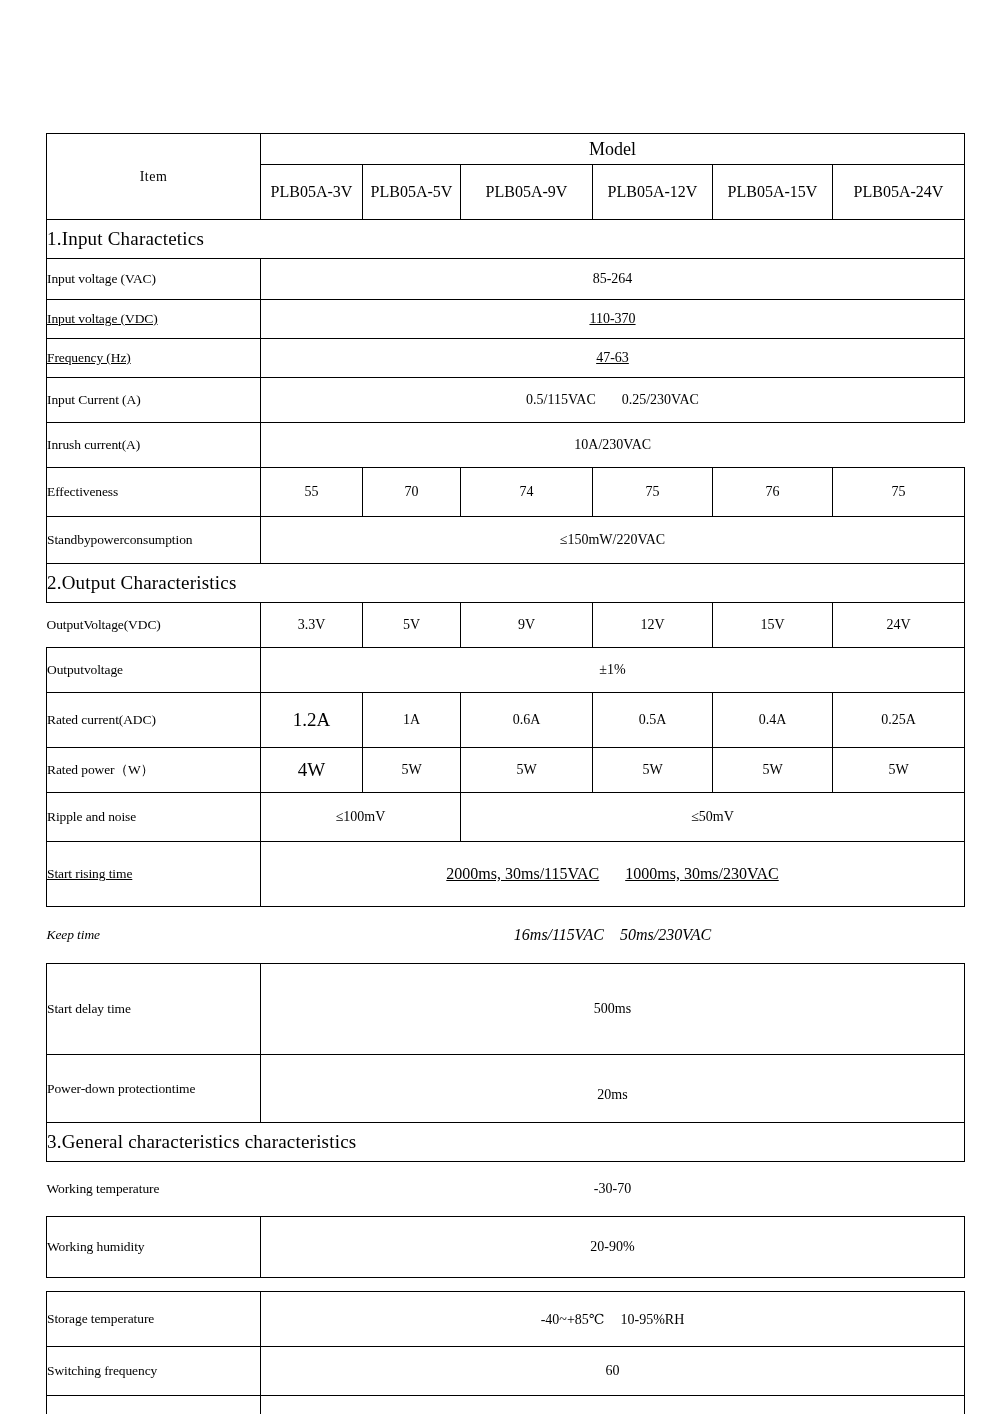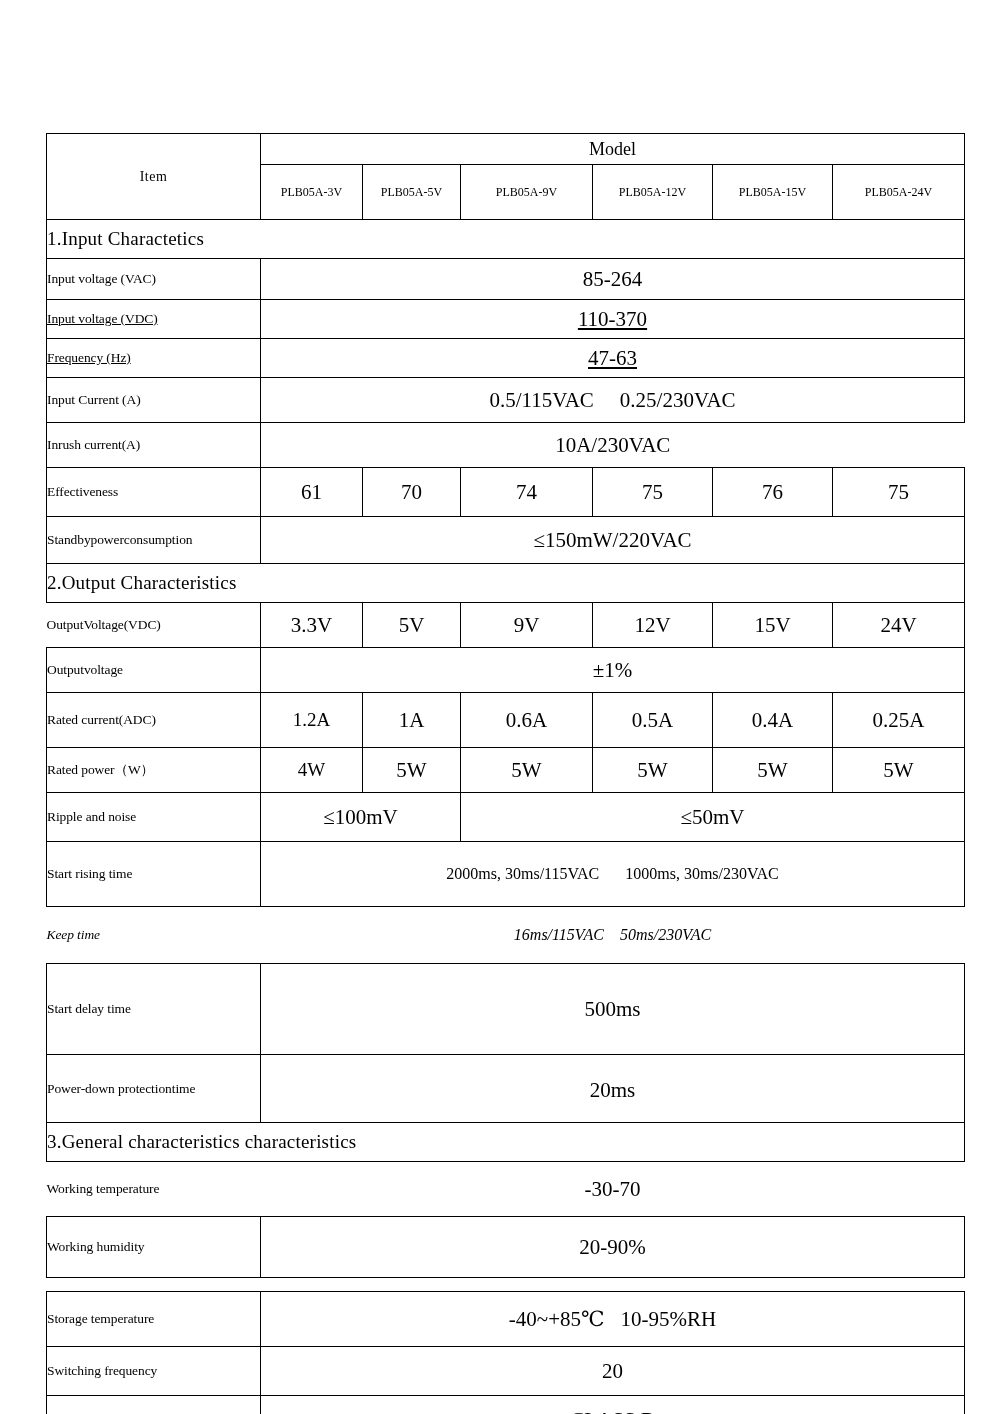--- a/index.html
+++ b/index.html
@@ -51,21 +51,21 @@
     height: 84px;
   }
   .model-head {
     text-align: center;
     font-size: 18px;
     font-weight: bold;
     height: 30px;
   }
   .model-cell {
     text-align: center;
-    font-size: 12px;
+    font-size: 16px;
     height: 54px;
     padding: 0 2px;
     white-space: nowrap;
   }
 
   
   .section-row td {
     height: 38px;
     margin-left: 12px;
   }
@@ -85,21 +85,21 @@
     letter-spacing: -0.1px;
   }
   .lbl-top {
     vertical-align: top;
     padding-top: 7px;
   }
 
   
   .val {
     text-align: center;
-    font-size: 21px;
+    font-size: 14px;
   }
   .val-left {
     text-align: center;
     font-size: 19px;
   }
   .val-top {
     vertical-align: top;
     padding-top: 10px;
   }
   .val-sm {
@@ -111,21 +111,21 @@
 
   
   .h38 { height: 38px; text-decoration: underline; }
   .h40 { height: 40px; }
   .h44 { height: 44px; }
   .h46 { height: 46px; }
   .h48 { height: 48px; }
   .h54 { height: 54px; }
   .h56 { height: 56px; font-style: italic; }
   .h60 { height: 60px; }
-  .h64 { height: 64px; }
+  .h64 { height: 64px; text-decoration: underline; }
   .h90 { height: 90px; }
 
   
   .spacer-row td {
     border: none;
     height: 13px;
     background: #ffffff;
   }
   .borderless { border: none !important; }
 </style>
@@ -185,21 +185,21 @@
         </td>
       </tr>
 
       <tr>
         <td class="lbl lbl-top h44">Inrush current(A)</td>
         <td class="val val-top h44 borderless" colspan="6">10A/230VAC</td>
       </tr>
 
       <tr>
         <td class="lbl lbl-top h48">Effectiveness</td>
-        <td class="val h48">61</td>
+        <td class="val h48">55</td>
         <td class="val h48">70</td>
         <td class="val h48">74</td>
         <td class="val h48">75</td>
         <td class="val h48">76</td>
         <td class="val h48">75</td>
       </tr>
 
       <tr>
         <td class="lbl lbl-top h46">Standbypowerconsumption</td>
         <td class="val val-top h46" colspan="6">≤150mW/220VAC</td>
@@ -294,21 +294,21 @@
 
       <tr>
         <td class="lbl h54">Storage temperature</td>
         <td class="val h54" colspan="6">
           <span class="nb">-40~+85℃</span><span class="gap-sp-sm"></span><span class="nb">10-95%RH</span>
         </td>
       </tr>
 
       <tr>
         <td class="lbl h48">Switching frequency</td>
-        <td class="val h48" colspan="6">20</td>
+        <td class="val h48" colspan="6">60</td>
       </tr>
 
       <tr>
         <td class="lbl h48">Security Level</td>
         <td class="val h48" colspan="6">CLASS B</td>
       </tr>
 
     </tbody>
   </table>
 

